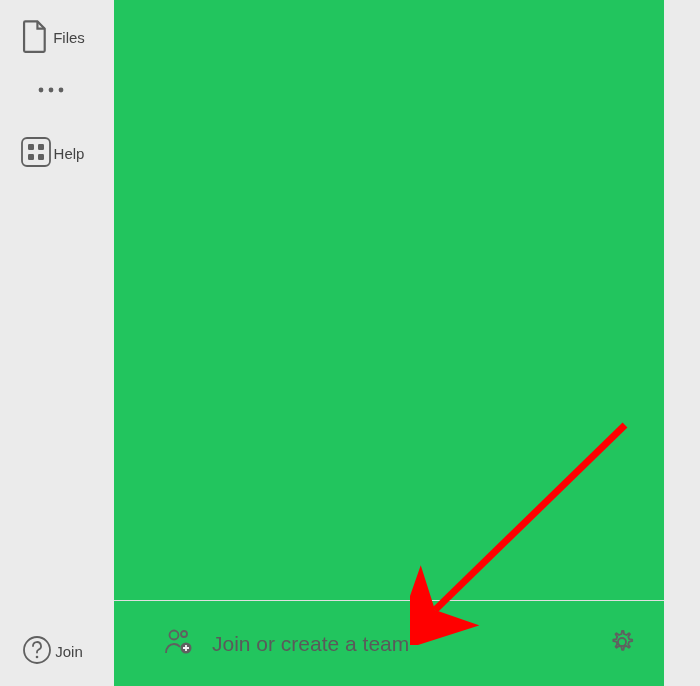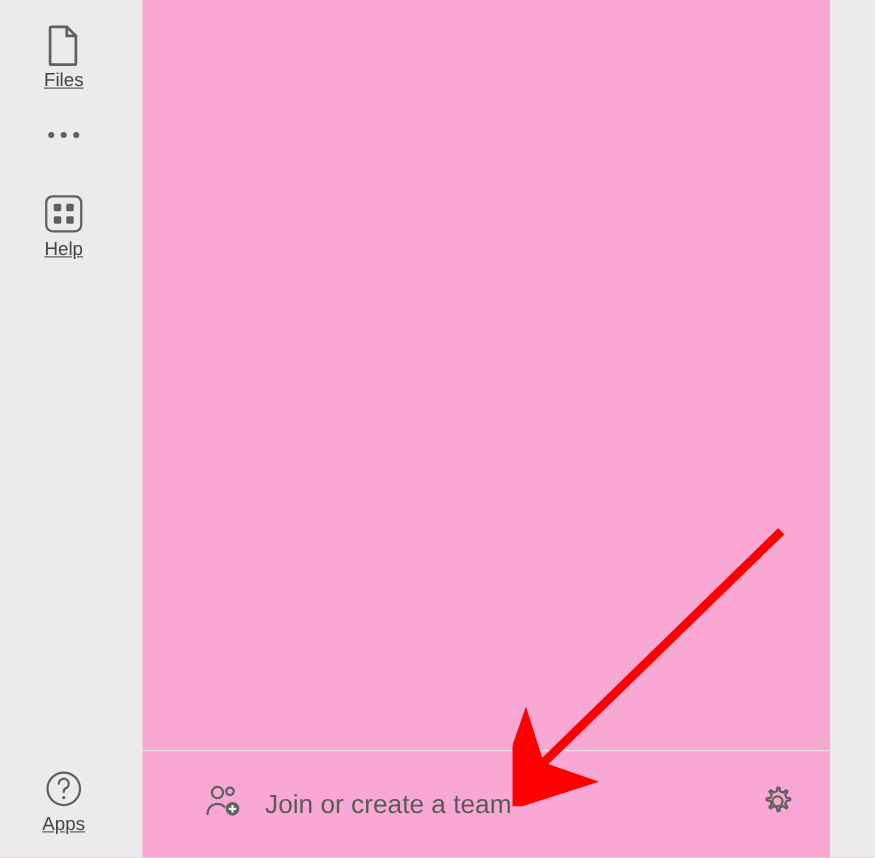--- a/index.html
+++ b/index.html
@@ -25,28 +25,27 @@
       height: 100%;
       background: #ebebeb;
       display: flex;
       flex-direction: column;
       align-items: center;
       padding-top: 10px;
       position: relative;
     }
     .sidebar-item {
       display: flex;
-      flex-direction: column;
+      flex-direction: row;
       align-items: center;
       justify-content: center;
       width: 100%;
       padding: 8px 0;
       cursor: pointer;
       color: #616161;
-      text-decoration: underline;
     }
     .sidebar-item .icon {
       display: flex;
       align-items: center;
       justify-content: center;
       width: 36px;
       height: 36px;
     }
     .sidebar-item .label {
       font-size: 15px;
@@ -68,21 +67,21 @@
       height: 100%;
       background: #ebebeb;
       position: relative;
     }
     .content-panel {
       position: absolute;
       left: 12px;
       right: 36px;
       top: 0;
       bottom: 0;
-      background: #f9a8d4;
+      background: #22c55e;
       display: flex;
       flex-direction: column;
     }
     .content-main {
       flex: 1;
     }
     .bottom-bar {
       border-top: 1px solid #e0e0e0;
       height: 86px;
       display: flex;
@@ -155,21 +154,21 @@
     <div class="sidebar-spacer"></div>
 
     <div class="sidebar-item" style="padding-bottom:18px;">
       <span class="icon">
         <svg width="32" height="32" viewBox="0 0 32 32" fill="none" stroke="#606060" stroke-width="1.8">
           <circle cx="16" cy="16" r="13"></circle>
           <path d="M12 12 a4 4 0 1 1 5.5 3.7 c-1 0.5 -1.5 1.3 -1.5 2.3 v0.5" stroke-linecap="round"></path>
           <circle cx="16" cy="23" r="1.3" fill="#606060" stroke="none"></circle>
         </svg>
       </span>
-      <span class="label">Apps</span>
+      <span class="label">Join</span>
     </div>
 
   </div>
 
   <div class="content-wrapper">
     <div class="content-panel">
       <div class="content-main"></div>
       <div class="bottom-bar">
         <div class="join-team">
           <span>

